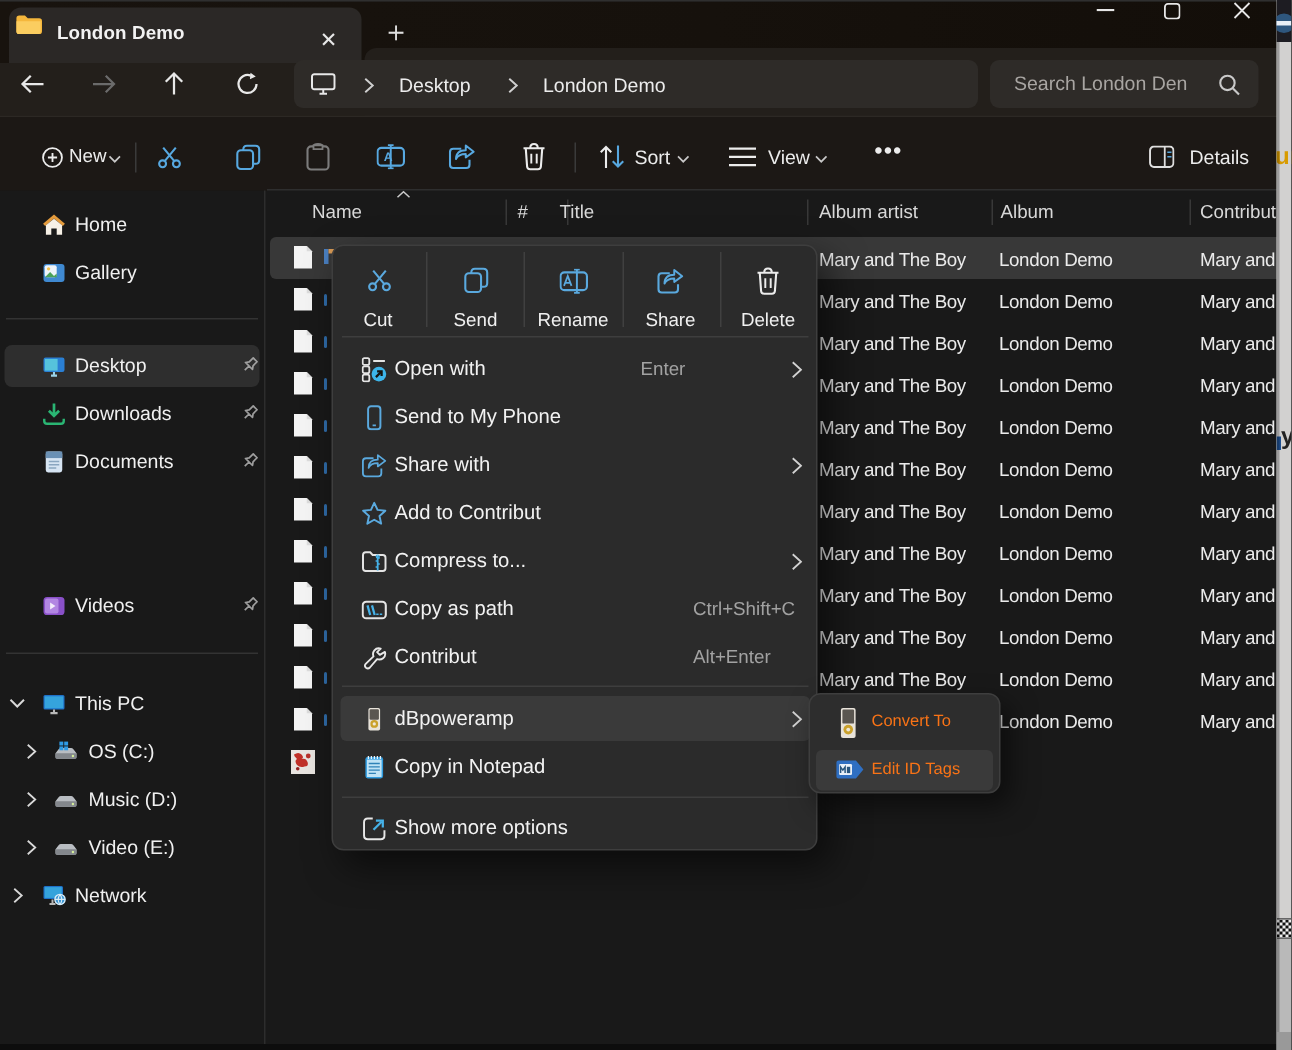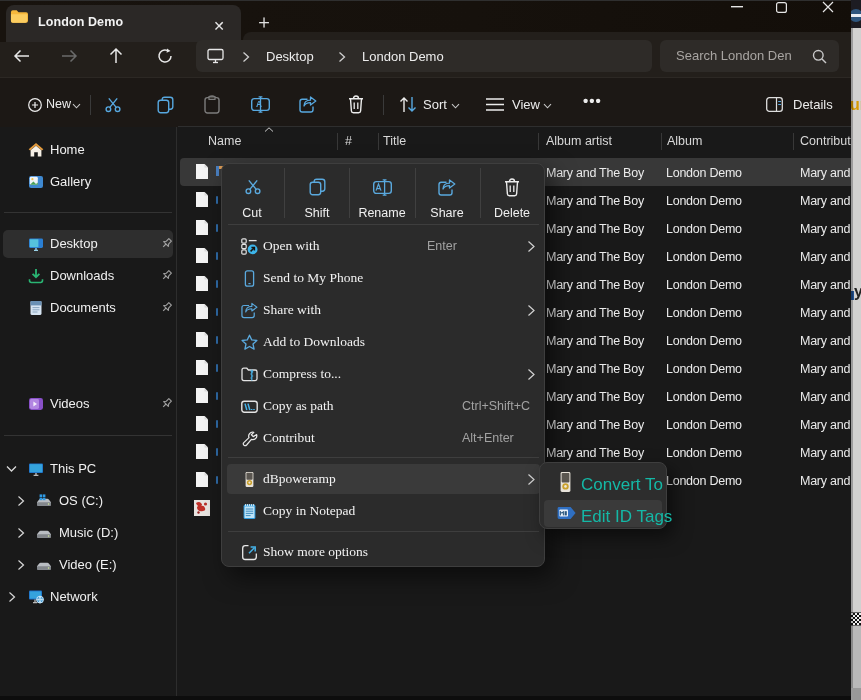--- a/index.html
+++ b/index.html
@@ -48,30 +48,30 @@
   .ficon { position:absolute; left:17px; top:5px; width:14px; height:17px; }
 
   
   #menu { position:absolute; left:221px; top:163px; width:324px; height:404px; background:#2b2b2b;
     border:1px solid #3e3e3e; border-radius:8px; box-shadow: 8px 10px 24px rgba(0,0,0,.55); }
   .mtop { position:absolute; top:0px; width:64px; height:52px; text-align:center; }
   .mtop .tl { position:absolute; left:0; width:64px; top:42px; font-size:12.5px; color:#f0f0f0; text-align:center;}
   .vsep { position:absolute; top:4px; width:1px; height:50px; background:#404040; }
   .mrow { position:absolute; left:5px; width:313px; height:30px; }
   .mrow .mi { position:absolute; left:14px; top:7px; width:17px; height:17px;}
-  .mrow .mt { position:absolute; left:36px; top:7px; font-size:13.5px; color:#f2f2f2;font-family:Liberation Serif, serif; }
+  .mrow .mt { position:absolute; left:36px; top:7px; font-size:13.5px; color:#f2f2f2; }
   .mrow .sc { position:absolute; top:8px; font-size:12.5px; color:#a2a2a2; }
   .msep { position:absolute; left:6px; width:311px; height:1px; background:#3e3e3e; }
   .hl { background:#3a3a3a; border-radius:4px; }
 
   
   #submenu { position:absolute; left:539px; top:462px; width:128px; height:67px; background:#2d2d2d;
     border:1px solid #3e3e3e; border-radius:8px; box-shadow: 6px 8px 18px rgba(0,0,0,.5); }
   #submenu .srow { position:absolute; left:4px; width:118px; height:29px; }
-  #submenu .st { position:absolute; left:37px; top:7px; font-size:17px; color:#14b8a6; white-space:nowrap;}
+  #submenu .st { position:absolute; left:37px; top:7px; font-size:11px; color:#f97316; white-space:nowrap;}
 
   
   #sliver { position:absolute; left:851px; top:0; width:10px; height:700px; background:#d0d0d0; overflow:hidden; }
 </style>
 </head>
 <body>
 <div id="stage">
   <div id="chrome"></div>
   <div id="navband1"></div>
   <div id="navband2"></div>
@@ -339,21 +339,21 @@
       </div>
   </div>
   <div id="main">
     <span class="hdr" style="left:30px">Name</span>
     <svg class="abs" style="left:86px;top:0px" width="10" height="5" viewBox="0 0 10 5">
         <path d="M1 4.5 L5 0.8 L9 4.5" stroke="#cccccc" stroke-width="1" fill="none"></path>
       </svg>
     <div class="hsep" style="left:159px"></div>
     <span class="hdr" style="left:167px">#</span>
     <div class="hsep" style="left:200px"></div>
-    <span class="hdr" style="left:205px">Title</span>
+    <span class="hdr" style="left:195px">Title</span>
     <div class="hsep" style="left:360px"></div>
     <span class="hdr" style="left:368px">Album artist</span>
     <div class="hsep" style="left:483px"></div>
     <span class="hdr" style="left:489px">Album</span>
     <div class="hsep" style="left:615px"></div>
     <span class="hdr" style="left:622px">Contribut</span>
     <div id="selrow"></div>
     <div class="row" style="top:31px">
         <svg class="ficon" viewBox="0 0 14 17">
           <path d="M1 1 L9.5 1 L13 4.5 L13 16 L1 16 Z" fill="#f4f4f4"></path>
@@ -496,21 +496,21 @@
           <circle cx="13.6" cy="13.2" r="2.3" fill="none" stroke="#5aa9de" stroke-width="1.4"></circle>
           <path d="M5.8 11.4 L13.2 2.4 M12.2 11.4 L4.8 2.4" stroke="#5aa9de" stroke-width="1.4" fill="none"></path>
         </svg>
       <span class="tl">Cut</span>
       </div>
     <div class="mtop" style="left:63px">
       <svg class="abs" style="left:24px;top:14px" width="17" height="18" viewBox="0 0 17 18">
           <rect x="1.2" y="4.2" width="10.5" height="12.5" rx="2.4" fill="none" stroke="#5aa9de" stroke-width="1.4"></rect>
           <path d="M5.2 4.2 L5.2 3.6 q0-2.4 2.4-2.4 l5.6 0 q2.6 0 2.6 2.6 l0 7 q0 2.4-2.4 2.4 l-1.6 0" fill="none" stroke="#5aa9de" stroke-width="1.4"></path>
         </svg>
-      <span class="tl">Shift</span>
+      <span class="tl">Send</span>
       </div>
     <div class="mtop" style="left:128px">
       <svg class="abs" style="left:23px;top:15px" width="19" height="17" viewBox="0 0 19 17">
           <rect x="0.7" y="2.6" width="17.6" height="11.8" rx="2.6" fill="none" stroke="#5aa9de" stroke-width="1.4"></rect>
           <path d="M11.6 0.8 L11.6 16.2" stroke="#5aa9de" stroke-width="1.3"></path>
           <path d="M9.7 0.8 L13.5 0.8 M9.7 16.2 L13.5 16.2" stroke="#5aa9de" stroke-width="1.2"></path>
           <path d="M3 11.6 L5.5 5 L8 11.6 M3.8 9.6 L7.2 9.6" stroke="#5aa9de" stroke-width="1.2" fill="none"></path>
         </svg>
       <span class="tl">Rename</span>
       </div>
@@ -565,21 +565,21 @@
         </svg>
       <span class="mt">Share with</span>
         <svg class="abs" style="left:300px;top:9px" width="8" height="13" viewBox="0 0 8 13">
           <path d="M1.5 1.5 L7 6.5 L1.5 11.5" stroke="#d2d2d2" stroke-width="1.2" fill="none"></path>
         </svg>
       </div>
     <div class="mrow" style="top:163px">
       <svg class="mi" viewBox="0 0 17 17">
           <path d="M8.5 1.2 L10.7 5.9 L15.9 6.5 L12 10 L13.1 15.1 L8.5 12.5 L3.9 15.1 L5 10 L1.1 6.5 L6.3 5.9 Z" fill="none" stroke="#5aa9de" stroke-width="1.3" stroke-linejoin="round"></path>
         </svg>
-      <span class="mt">Add to Downloads</span>
+      <span class="mt">Add to Contribut</span>
       </div>
     <div class="mrow" style="top:195px">
       <svg class="mi" viewBox="0 0 17 17">
           <path d="M1 4 q0-1.8 1.8-1.8 l3 0 l1.6 1.8 l6.8 0 q1.8 0 1.8 1.8 l0 7 q0 1.8-1.8 1.8 l-11.4 0 q-1.8 0-1.8-1.8 Z" fill="none" stroke="#e4e4e4" stroke-width="1.3"></path>
           <path d="M10.8 4.6 L10.8 14.4" stroke="#46b2e8" stroke-width="1.2"></path>
           <path d="M10.8 6 L12.2 6 M10.8 8 L9.4 8 M10.8 10 L12.2 10 M10.8 12 L9.4 12" stroke="#46b2e8" stroke-width="1"></path>
           <circle cx="10.8" cy="5" r="1" fill="none" stroke="#46b2e8" stroke-width="0.8"></circle>
         </svg>
       <span class="mt">Compress to...</span>
         <svg class="abs" style="left:300px;top:9px" width="8" height="13" viewBox="0 0 8 13">

